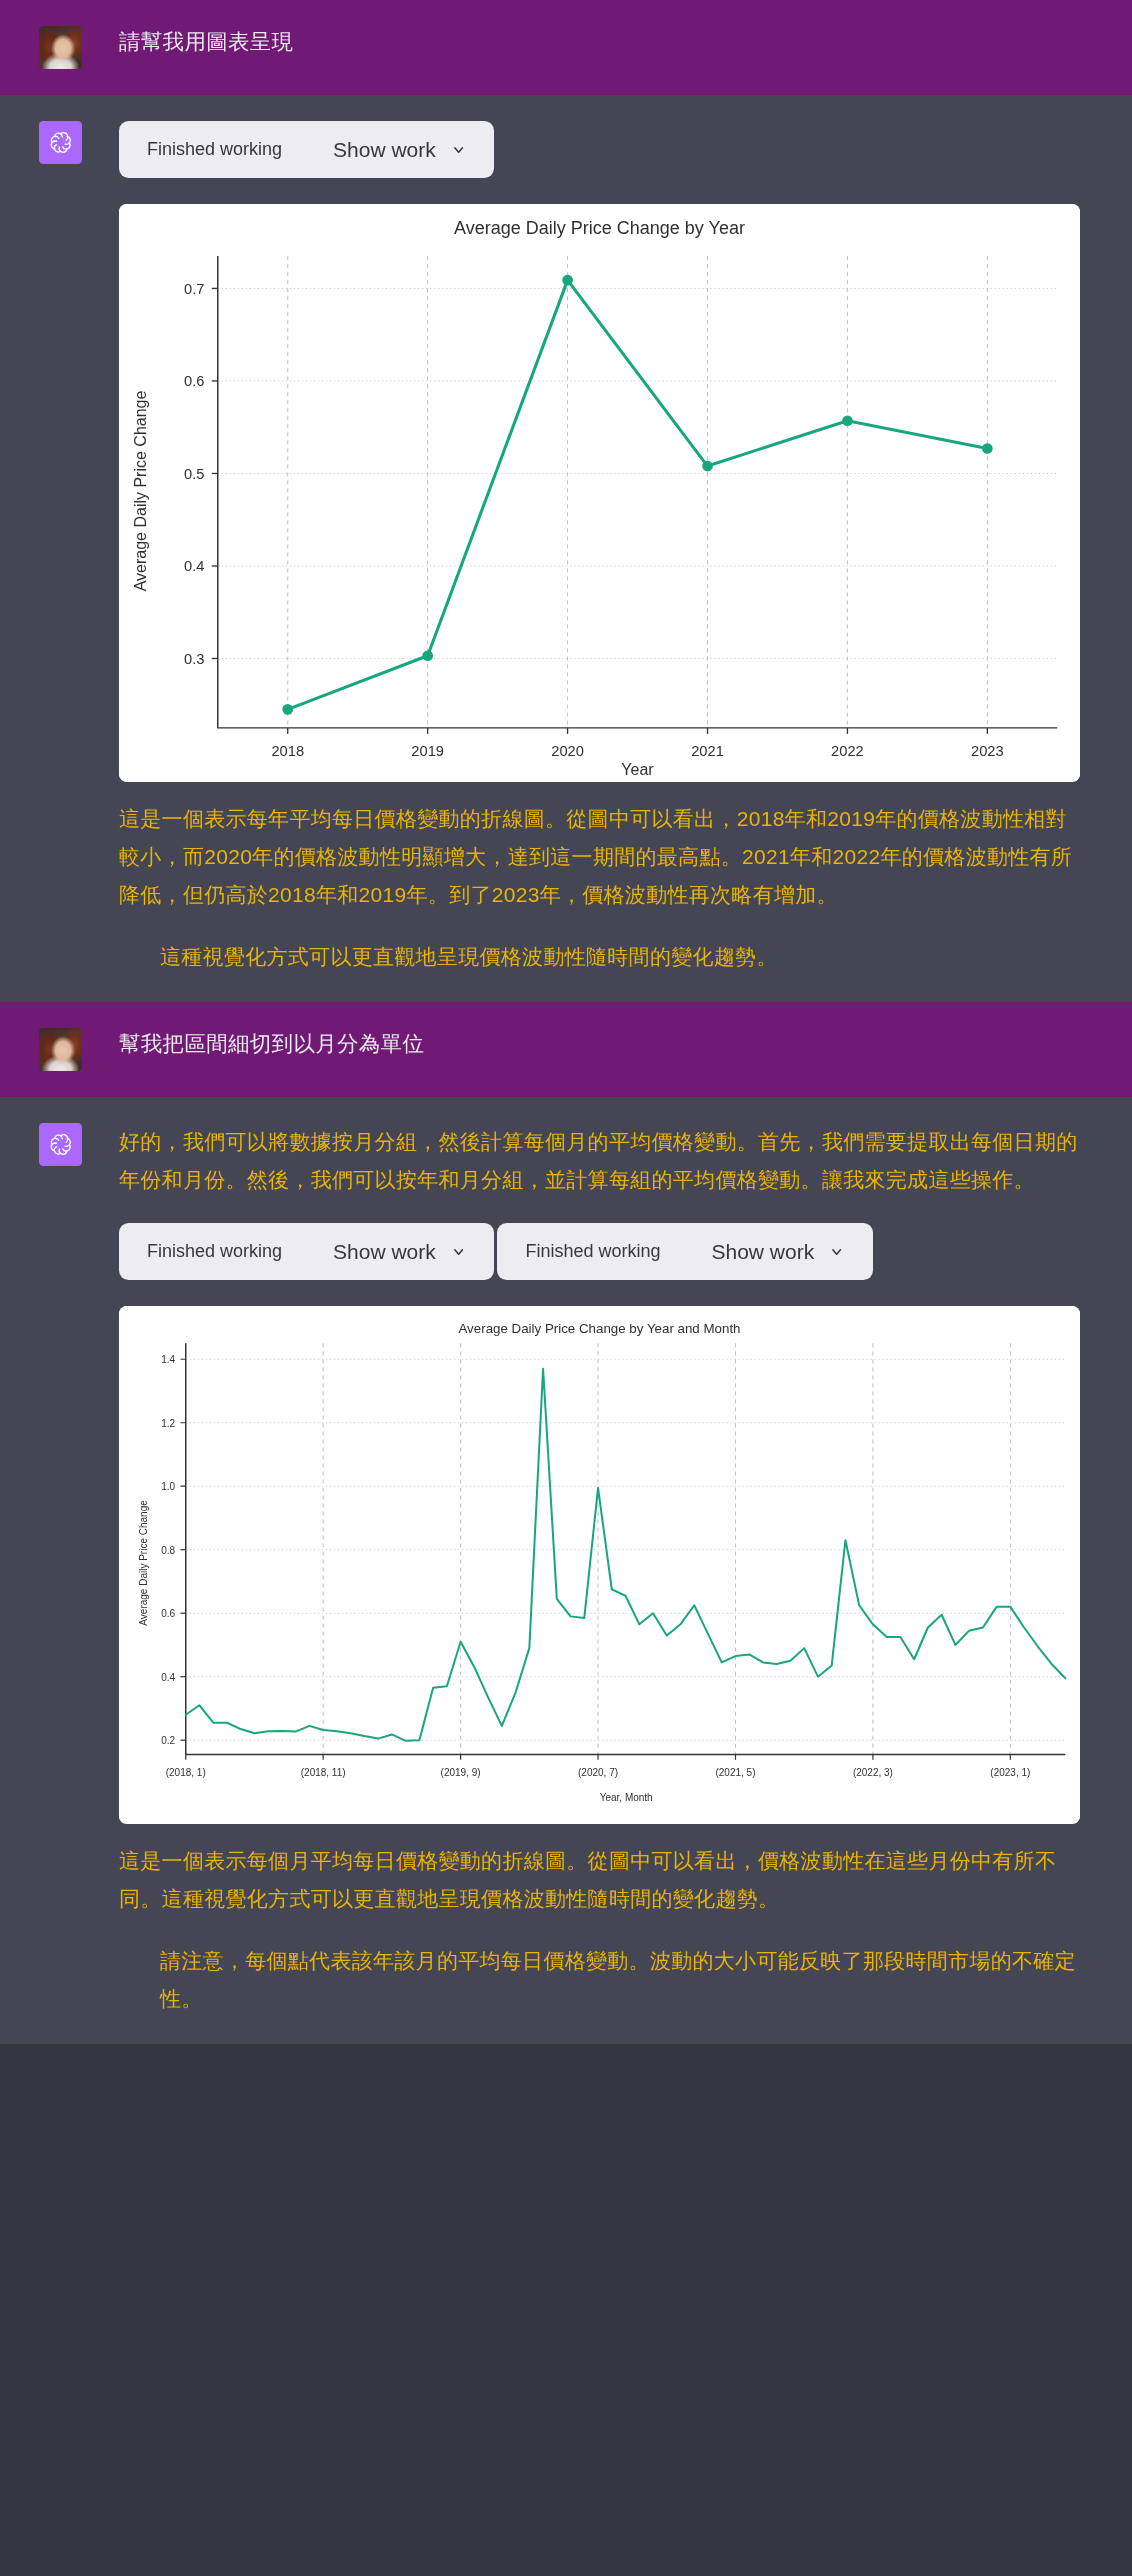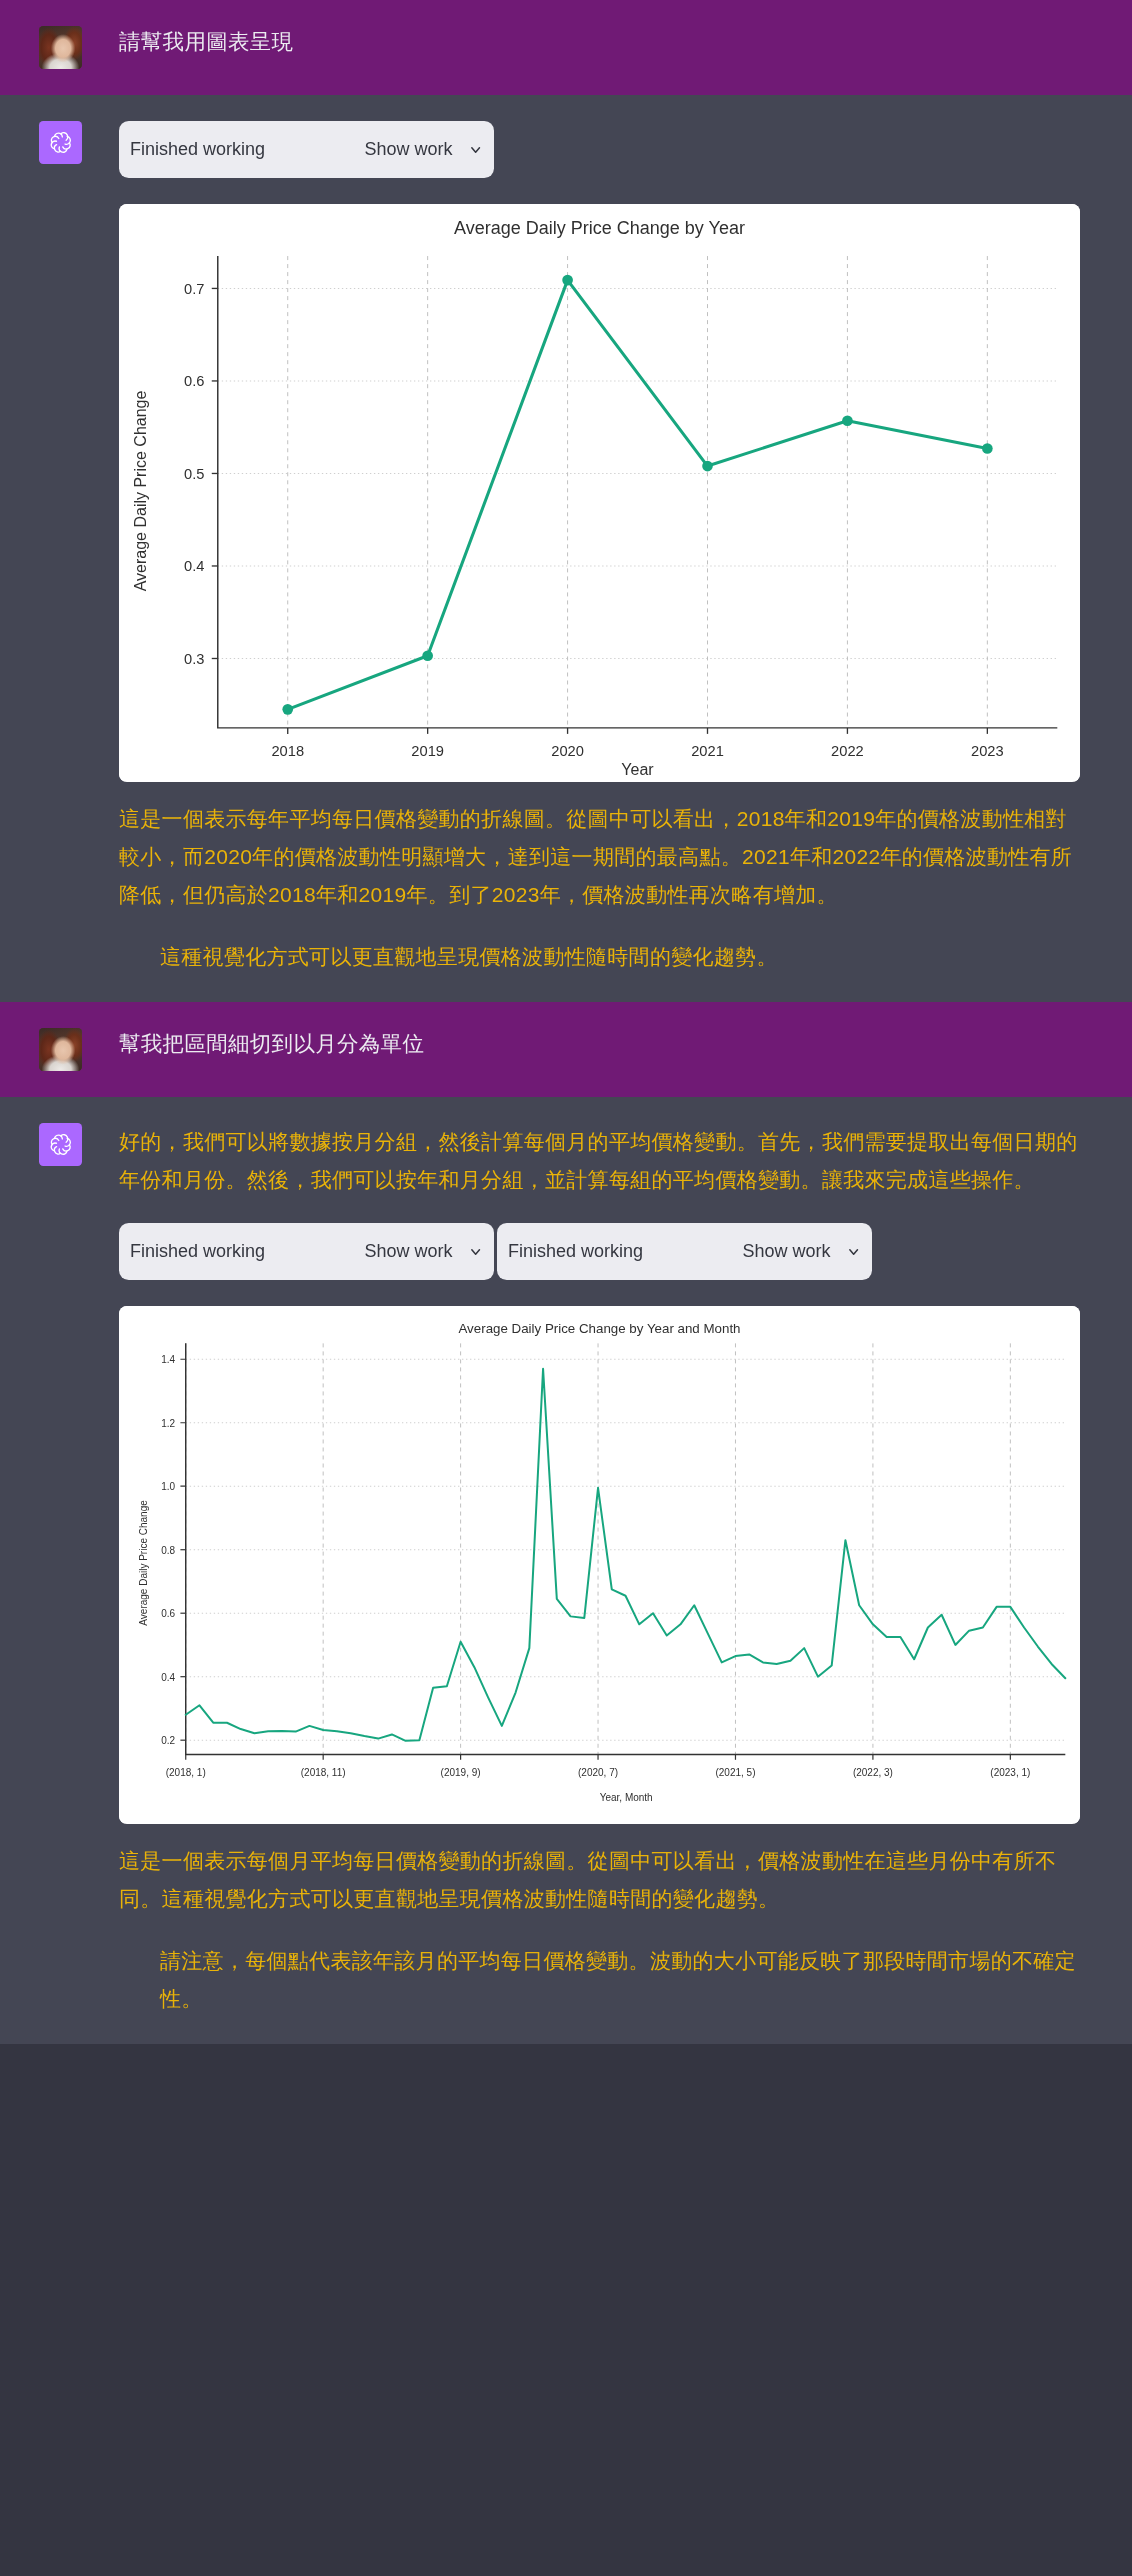--- a/index.html
+++ b/index.html
@@ -67,34 +67,34 @@
   }
   .para:last-child { margin-bottom: 0; margin-left: 41px; }
 
   
   .tool-card {
     background: #ececf1;
     border-radius: 9.7px;
     height: 57px;
     display: inline-flex;
     align-items: center;
-    padding: 0 11px;
+    padding: 0 28px;
     margin-bottom: 15.3px;
     min-width: 375px;
     justify-content: flex-start;
   }
   .tool-card .status {
     color: #353740;
     font-size: 18px;
     flex: 0 0 auto;
   }
   .tool-card .spacer { flex: 1 1 auto; min-width: 51px; }
   .tool-card .show-work {
     color: #353740;
-    font-size: 18px;
+    font-size: 21px;
     margin-right: 15.3px;
   }
   .chev { width: 15.3px; height: 15.3px; display:block; }
 
   
   .chart-box {
     background: #ffffff;
     border-radius: 8px;
     margin-top: 11px;
     margin-bottom: 18px;

